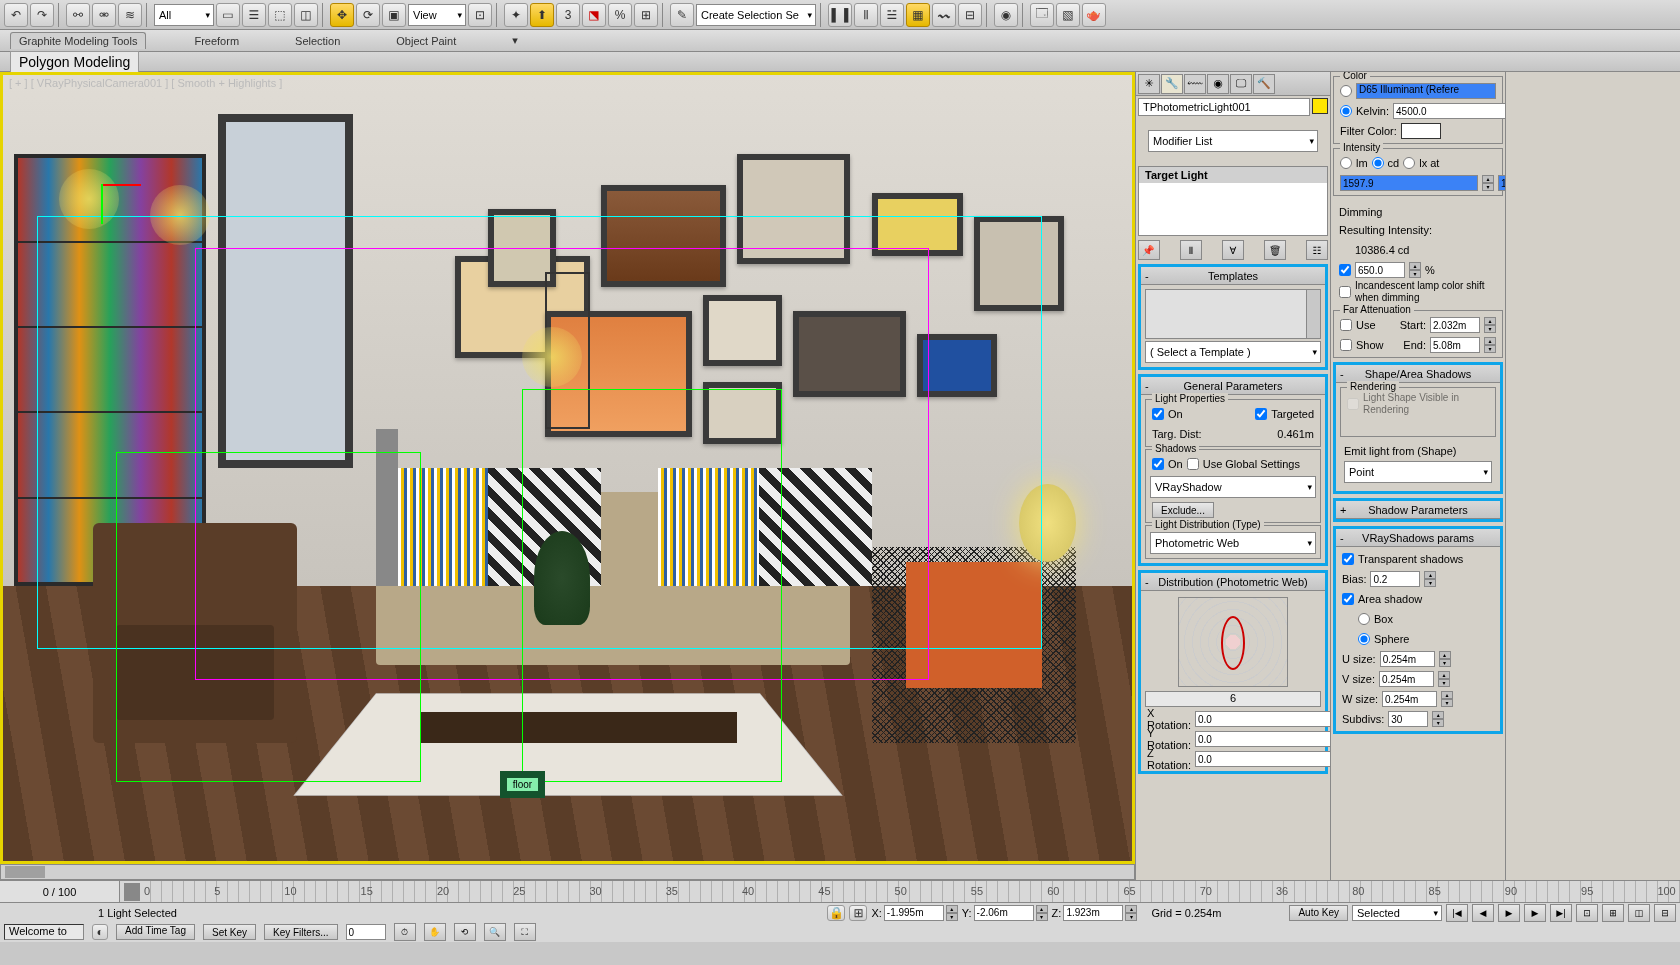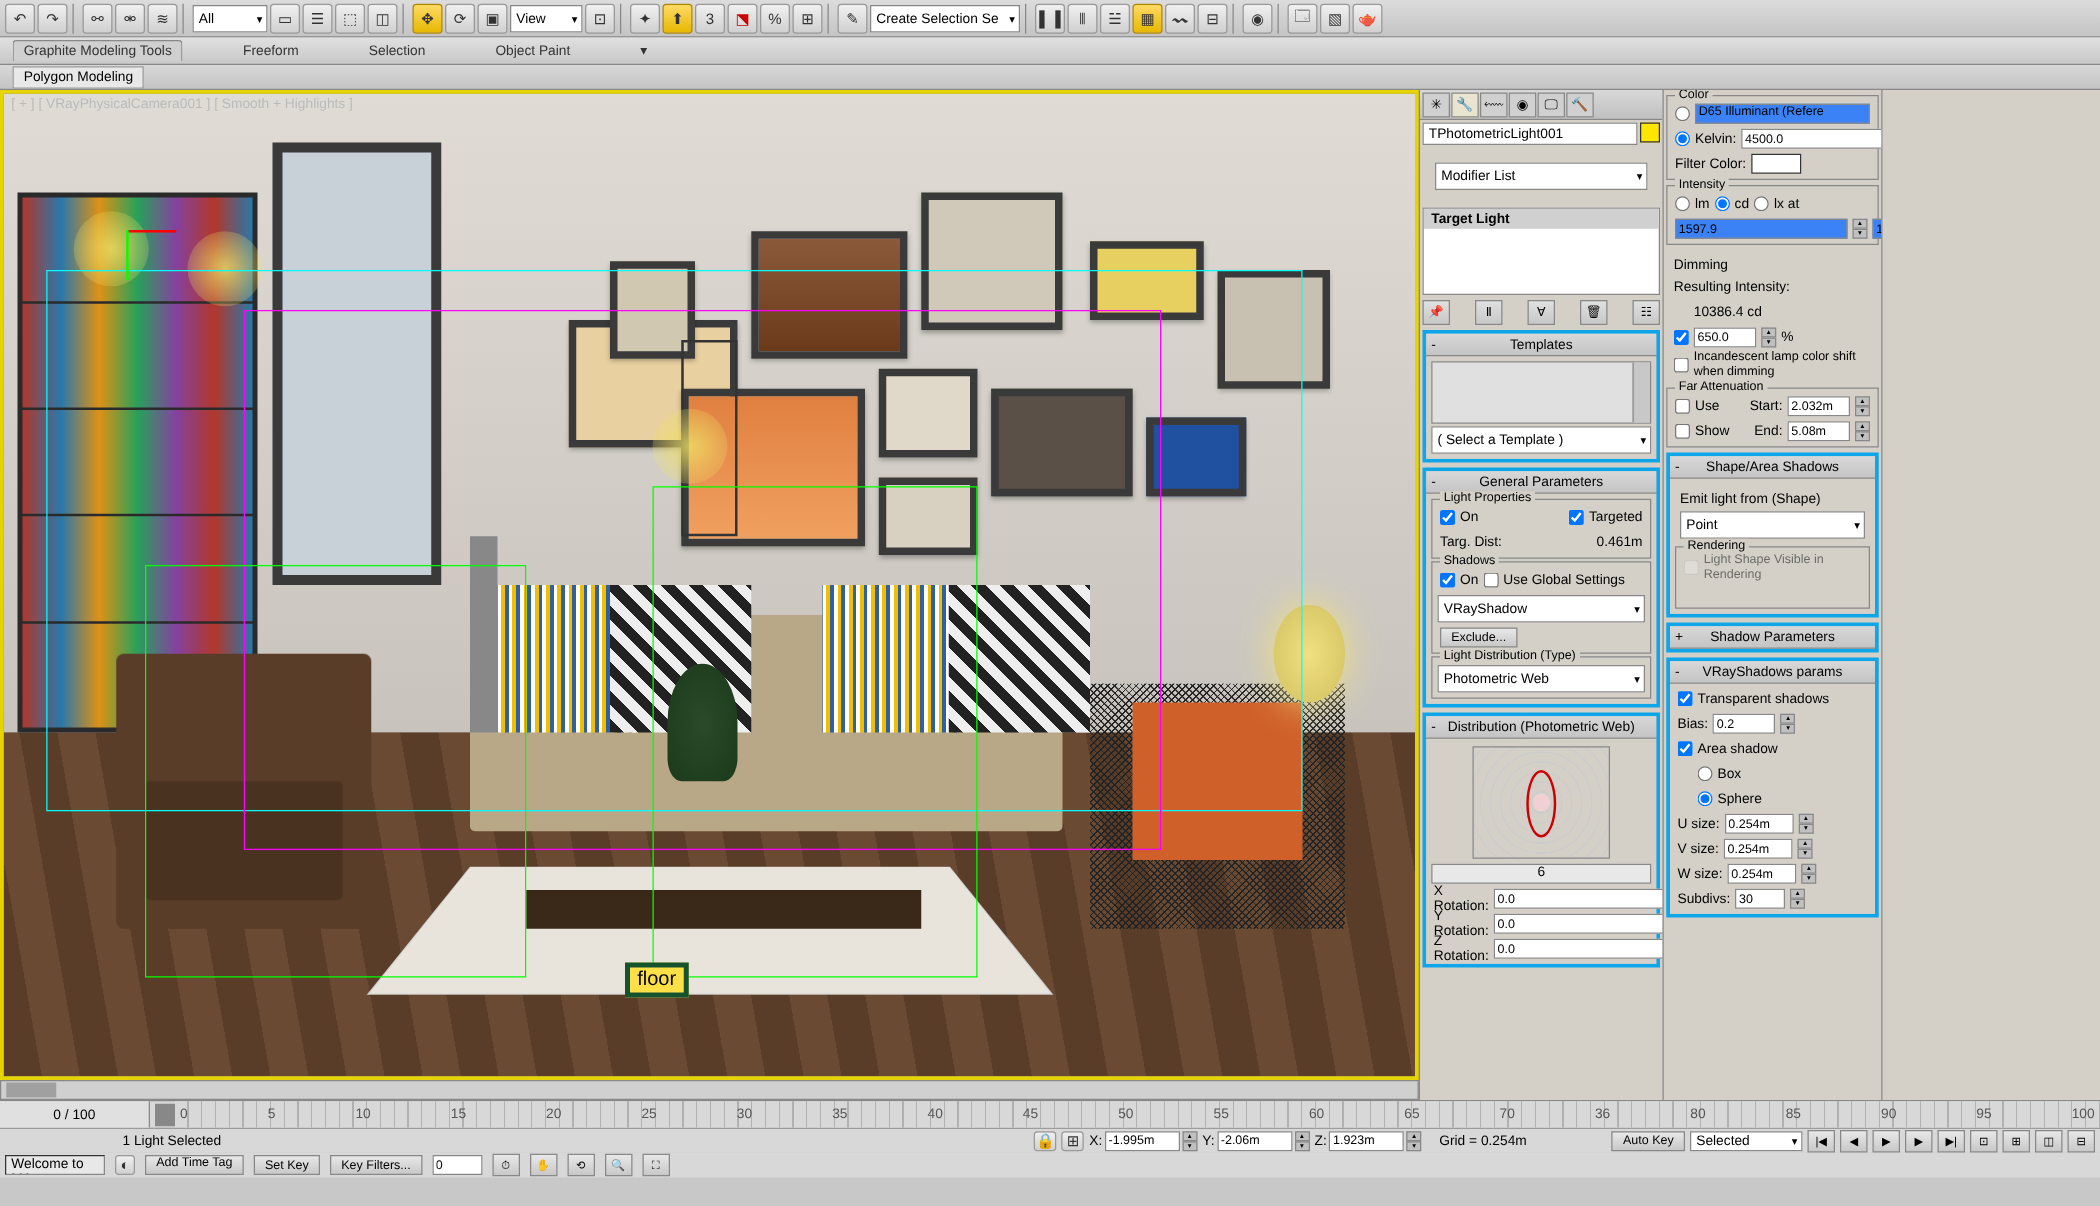--- a/index.html
+++ b/index.html
@@ -8,21 +8,21 @@
 .tbtn{width:24px;height:24px;border:1px solid #999;background:linear-gradient(#f0f0f0,#d0d0d0);border-radius:3px;display:flex;align-items:center;justify-content:center;font-size:12px;color:#333}
 .tbtn.active{background:linear-gradient(#ffd966,#e6b800);border-color:#b38600}
 .tbtn.red{color:#c00}
 .tsep{width:4px;height:24px;border-left:1px solid #888;margin:0 2px}
 .ddl{height:22px;border:1px solid #888;background:#fff;padding:0 16px 0 4px;display:flex;align-items:center;position:relative;font-size:11px}
 .ddl::after{content:"▾";position:absolute;right:3px;font-size:9px}
 .ribbon{height:22px;background:linear-gradient(#e0e0e0,#c8c8c8);border-bottom:1px solid #888;display:flex;align-items:center;padding:0 10px;gap:40px}
 .ribbon-tab{font-size:11px;color:#333;padding:2px 8px}
 .ribbon-tab.active{background:#d0d0d0;border:1px solid #888;border-bottom:none;border-radius:3px 3px 0 0}
 .subribbon{height:20px;background:linear-gradient(#d8d8d8,#c4c4c4);border-bottom:1px solid #888;display:flex;align-items:center;padding:0 10px}
-.subribbon-tab{font-size:11px;padding:2px 8px;background:#e8e8e8;border:1px solid #999}
+.subribbon-tab{font-size:14px;padding:2px 8px;background:#e8e8e8;border:1px solid #999}
 .main{display:flex;height:calc(100% - 157px)}
 .viewport-area{flex:1;background:#4a4a4a;position:relative;display:flex;flex-direction:column}
 .viewport{flex:1;border:3px solid #e6d400;background:#888;position:relative;overflow:hidden}
 .vp-label{position:absolute;top:2px;left:6px;color:#bbb;font-size:11px;z-index:10}
 .vp-scene{position:absolute;inset:0}
 .wall{position:absolute;left:0;right:0;top:0;bottom:35%;background:linear-gradient(#e0dcd5,#c8c4bd)}
 .floor{position:absolute;left:0;right:0;bottom:0;height:35%;background:repeating-linear-gradient(80deg,#5a3d28,#5a3d28 30px,#6b4a33 30px,#6b4a33 60px)}
 .rug{position:absolute;left:30%;bottom:5%;width:40%;height:22%;background:#e8e4dc;transform:perspective(400px) rotateX(55deg);border:1px solid #ccc}
 .bookshelf{position:absolute;left:1%;top:10%;width:17%;height:55%;background:#2a2a2a;display:flex;flex-direction:column;gap:2px;padding:4px}
 .shelf{flex:1;background:linear-gradient(90deg,#c0392b,#2980b9,#f39c12,#27ae60,#8e44ad,#c0392b,#2980b9);opacity:0.9}
@@ -47,21 +47,21 @@
 .f5{left:86%;top:18%;width:8%;height:12%;background:#c8c0b0}
 .f6{left:48%;top:30%;width:13%;height:16%;background:linear-gradient(#e08040,#f0a060)}
 .f7{left:62%;top:28%;width:7%;height:9%;background:#e0d8c8}
 .f8{left:70%;top:30%;width:10%;height:11%;background:#5a5048}
 .f9{left:81%;top:33%;width:7%;height:8%;background:#2050a0}
 .f10{left:62%;top:39%;width:7%;height:8%;background:#d8d0c0}
 .f11{left:43%;top:17%;width:6%;height:10%;background:#d0c8b0}
 .lamp1{position:absolute;right:5%;bottom:38%;width:5%;height:10%;background:radial-gradient(#f0e080,#d0c060);border-radius:50%;box-shadow:0 0 30px #f0e080}
 .lamp2{position:absolute;left:33%;bottom:35%;width:2%;height:20%;background:#888}
 .pendant{position:absolute;left:48%;top:25%;width:4%;height:20%;border:2px solid #333;background:transparent}
-.floor-label{position:absolute;left:44%;bottom:8%;background:#fde047;padding:1px 6px;font-size:16px;border:4px solid #14532d}
+.floor-label{position:absolute;left:44%;bottom:8%;background:#86efac;padding:1px 6px;font-size:10px;border:7px solid #14532d}
 .sel-box{position:absolute;border:1px solid}
 .sel-cyan{border-color:#0ff}
 .sel-lime{border-color:#0f0}
 .sel-mag{border-color:#f0f}
 .gizmo{position:absolute;left:6%;top:10%;width:60px;height:60px}
 .gizmo::before{content:"";position:absolute;left:50%;top:50%;width:40px;height:2px;background:#f00}
 .gizmo::after{content:"";position:absolute;left:50%;top:50%;width:2px;height:40px;background:#0f0}
 .glow{position:absolute;width:60px;height:60px;background:radial-gradient(rgba(240,224,100,0.8),transparent);border-radius:50%}
 .g1{left:5%;top:12%}
 .g2{left:13%;top:14%}
@@ -418,31 +418,31 @@
             <div class="spinbtns">
               <div class="spin">▴</div>
               <div class="spin">▾</div>
             </div>
           </div>
       </div>
 
       <div class="rollup">
           <div class="rollup-hdr">Shape/Area Shadows</div>
         <div class="rollup-body">
-          <div class="grp" style="border:none">
-              <span class="fld-lbl" style="display:block;padding:2px">Emit light from (Shape)</span>
-            <div class="ddl" style="margin:2px">
-                <span>Point</span>
-              </div>
-          </div>
           <div class="grp" style="height:50px">
               <span class="grp-lbl">Rendering</span>
             <div class="fld" style="opacity:0.5;height:auto">
                 <input type="checkbox" class="chk" disabled="" style="">
                 <span style="font-size:10px;line-height:12px">Light Shape Visible in Rendering</span>
+              </div>
+          </div>
+          <div class="grp" style="border:none">
+              <span class="fld-lbl" style="display:block;padding:2px">Emit light from (Shape)</span>
+            <div class="ddl" style="margin:2px">
+                <span>Point</span>
               </div>
           </div>
         </div>
       </div>
 
       <div class="rollup">
           <div class="rollup-hdr plus">Shadow Parameters</div>
         </div>
       <div class="rollup">
           <div class="rollup-hdr">VRayShadows params</div>

